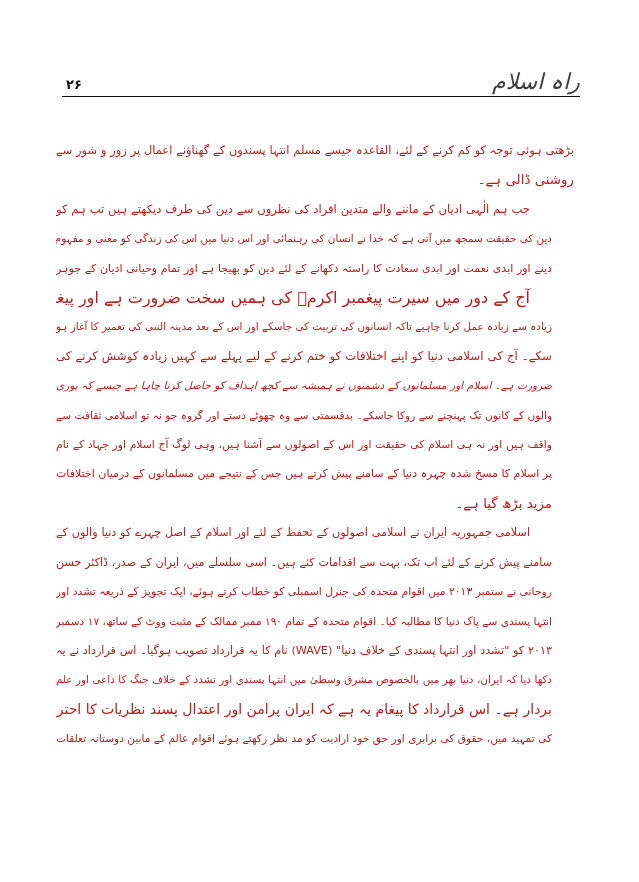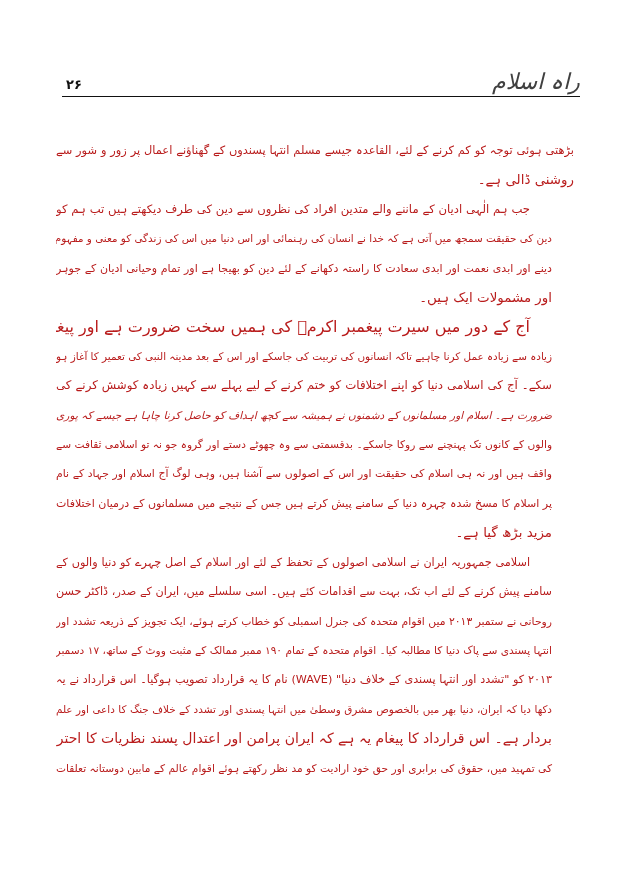--- a/index.html
+++ b/index.html
@@ -95,21 +95,20 @@
 
     <div class="para">
       <span class="line first" style="white-space: nowrap; font-size: 11.4px;">بڑھتی ہوئی توجہ کو کم کرنے کے لئے، القاعدہ جیسے مسلم انتہا پسندوں کے گھناؤنے اعمال پر زور و شور سے</span>
       <span class="line last" style="white-space: nowrap;">روشنی ڈالی ہے۔</span>
     </div>
 
     <div class="para indent">
       <span class="line first" style="white-space: nowrap; font-size: 11.6px;">جب ہم الٰہی ادیان کے ماننے والے متدین افراد کی نظروں سے دین کی طرف دیکھتے ہیں تب ہم کو</span>
       <span class="line" style="white-space: nowrap; font-size: 10.4px;">دین کی حقیقت سمجھ میں آتی ہے کہ خدا نے انسان کی رہنمائی اور اس دنیا میں اس کی زندگی کو معنی و مفہوم</span>
       <span class="line" style="white-space: nowrap; font-size: 11px;">دینے اور ابدی نعمت اور ابدی سعادت کا راستہ دکھانے کے لئے دین کو بھیجا ہے اور تمام وحیانی ادیان کے جوہر</span>
-      <span class="line last" style="white-space: nowrap;">اور مشمولات ایک ہیں۔</span>
     </div>
 
     <div class="para indent">
       <span class="line first" style="white-space: nowrap; font-size: 16px;">آج کے دور میں سیرت پیغمبر اکرمؐ کی ہمیں سخت ضرورت ہے اور پیغمبر اکرمؐ کی مکہ والی سیرت پر</span>
       <span class="line" style="white-space: nowrap; font-size: 10.4px;">زیادہ سے زیادہ عمل کرنا چاہیے تاکہ انسانوں کی تربیت کی جاسکے اور اس کے بعد مدینہ النبی کی تعمیر کا آغاز ہو</span>
       <span class="line" style="white-space: nowrap; font-size: 11.8px;">سکے۔ آج کی اسلامی دنیا کو اپنے اختلافات کو ختم کرنے کے لیے پہلے سے کہیں زیادہ کوشش کرنے کی</span>
       <span class="line" style="white-space: nowrap; font-size: 10.6px; font-style: italic;">ضرورت ہے۔ اسلام اور مسلمانوں کے دشمنوں نے ہمیشہ سے کچھ اہداف کو حاصل کرنا چاہا ہے جیسے کہ پوری</span>
       <span class="line" style="white-space: nowrap; font-size: 10.6px;">والوں کے کانوں تک پہنچنے سے روکا جاسکے۔ بدقسمتی سے وہ چھوٹے دستے اور گروہ جو نہ تو اسلامی ثقافت سے</span>
       <span class="line" style="white-space: nowrap; font-size: 10.8px;">واقف ہیں اور نہ ہی اسلام کی حقیقت اور اس کے اصولوں سے آشنا ہیں، وہی لوگ آج اسلام اور جہاد کے نام</span>
       <span class="line" style="white-space: nowrap; font-size: 11px;">پر اسلام کا مسخ شدہ چہرہ دنیا کے سامنے پیش کرتے ہیں جس کے نتیجے میں مسلمانوں کے درمیان اختلافات</span>

